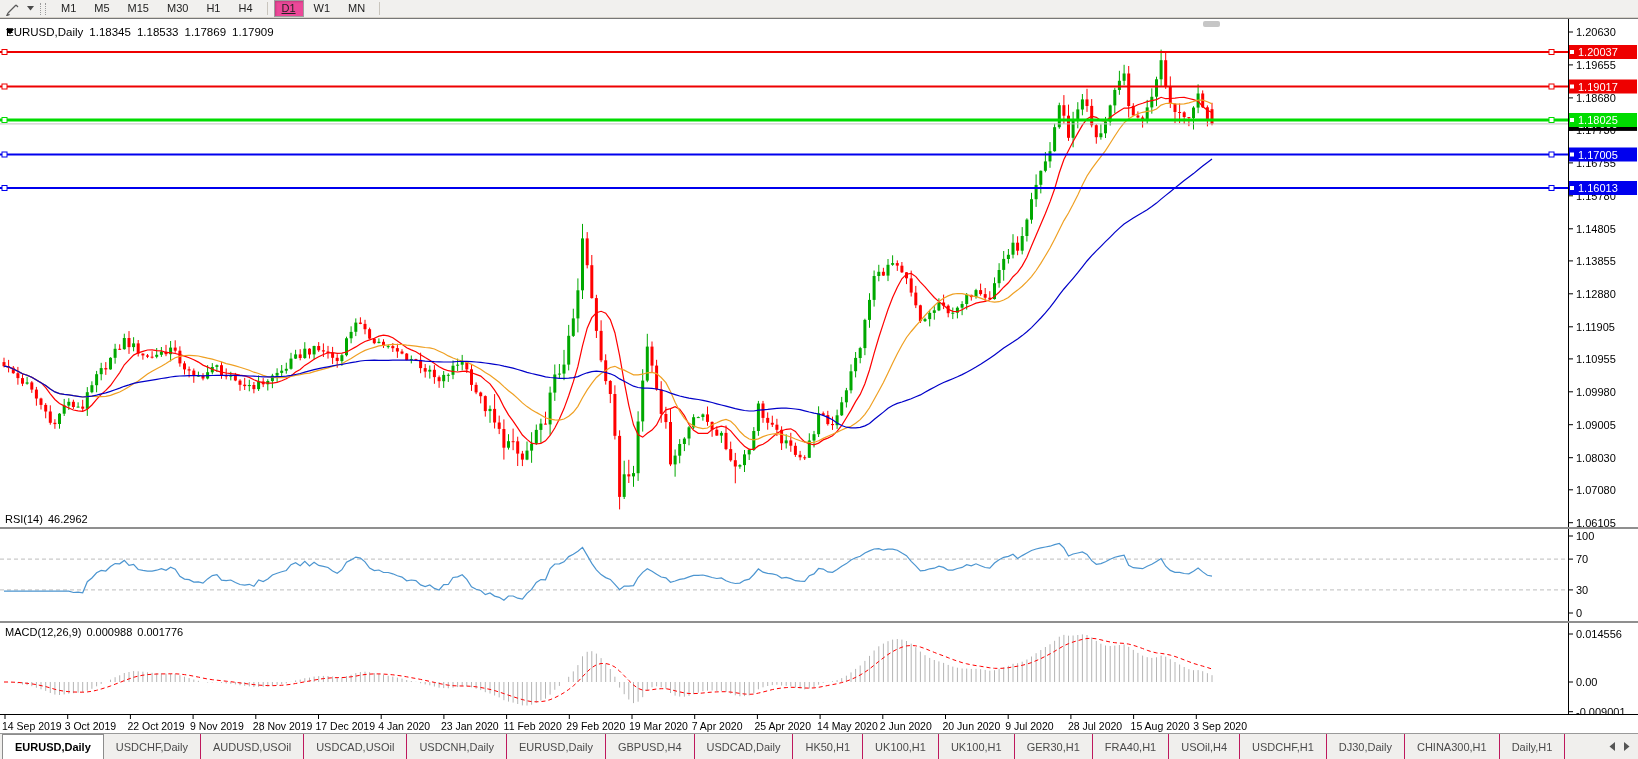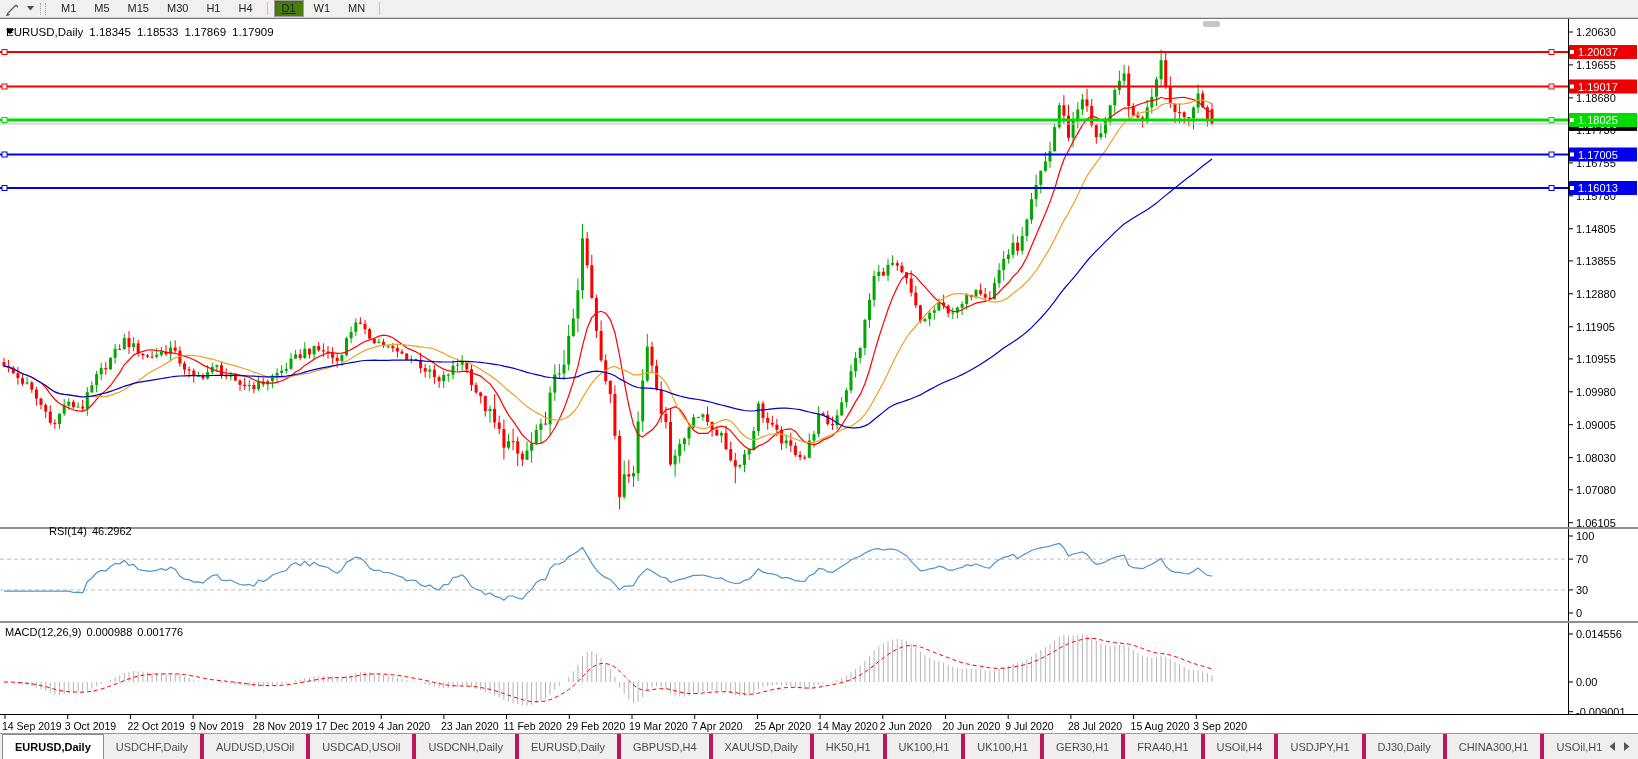--- a/index.html
+++ b/index.html
@@ -5,47 +5,47 @@
   html,body{margin:0;padding:0;}
   body{width:1638px;height:759px;overflow:hidden;background:#fff;
        font-family:"Liberation Sans","DejaVu Sans",sans-serif;position:relative;}
   
   #toolbar{position:absolute;left:0;top:0;width:1638px;height:18px;background:#f1f0ee;
            border-bottom:1px solid #d6d2ca;display:flex;align-items:center;box-sizing:border-box;}
   .ticon{display:flex;align-items:center;justify-content:center;height:16px;padding:0 2px;margin-left:3px;}
   .grip{width:4px;height:12px;border-left:1px dotted #9a9a9a;border-right:1px dotted #9a9a9a;margin:0 6px 0 4px;}
   .tfbtn{height:15px;line-height:15px;padding:0 7px;font-size:11px;color:#222;margin:8px 1px;
          border:1px solid transparent;cursor:default;text-align:center;}
-  .tfbtn.active{background:#4d7c0f;border:1px solid #9f9f9f;box-shadow:inset 1px 1px 2px rgba(0,0,0,.18);text-decoration:underline;}
+  .tfbtn.active{background:#ec4899;border:1px solid #9f9f9f;box-shadow:inset 1px 1px 2px rgba(0,0,0,.18);text-decoration:underline;}
   .vsep{width:1px;height:13px;background:#c9c5bd;margin:0 5px;}
   
   #chart-wrap{position:absolute;left:0;top:18px;width:1638px;height:715px;background:#fff;
               border-top:1px solid #777;box-sizing:border-box;}
   #chart-wrap svg{position:absolute;left:0;display:block;}
   #svg-main{top:0;}
   #split1{position:absolute;left:0;top:508px;width:1638px;height:2px;background:#8f8f8f;border-bottom:1px solid #fff;}
   #svg-rsi{top:510px;}
   #split2{position:absolute;left:0;top:602px;width:1638px;height:2px;background:#8f8f8f;border-bottom:1px solid #fff;}
   #svg-macd{top:604px;}
   #date-axis{position:absolute;left:0;top:695px;width:1638px;height:20px;border-top:1px solid #000;background:#fff;}
   #hdr{position:absolute;left:6px;top:7px;font-size:11.5px;color:#000;display:flex;align-items:center;z-index:4;}
   #hdr span{margin-right:6px;}
   #hdr svg{margin-right:5px;}
   .lblRow{position:absolute;font-size:11px;color:#000;z-index:4;}
-  #rsi-label{left:5px;top:506px;margin-left:44px;}
+  #rsi-label{left:5px;top:494px;}
   #macd-label{left:5px;top:607px;text-align:center;}
   .lblRow span{margin-right:5px;}
   #hthumb{position:absolute;left:1203px;top:2px;width:17px;height:6px;background:#c6c6c6;border-radius:2px;z-index:5;}
   svg text{font-family:"Liberation Sans","DejaVu Sans",sans-serif;}
   
   #tabbar{position:absolute;left:0;top:733px;width:1638px;height:26px;background:#f0efed;
           border-top:1px solid #9a9a9a;display:flex;align-items:stretch;overflow:hidden;
           box-sizing:border-box;padding-right:32px;}
   .tab{display:flex;align-items:center;padding:0 12px;font-size:11px;color:#4b4b4b;white-space:nowrap;
-       border-right:4px solid #be185d;cursor:default;}
+       border-right:1px solid #be185d;cursor:default;}
   .tab.active{background:#fff;color:#000;font-weight:bold;border:1px solid #8c8c8c;border-bottom:none;margin-left:2px;}
   #tab-arrows{position:absolute;right:1px;top:734px;height:25px;display:flex;align-items:center;gap:3px;
               background:#f0efed;padding:0 4px;z-index:6;}
   .tarr{display:flex;align-items:center;justify-content:center;width:12px;height:16px;}
 </style>
 </head>
 <body>
 
 <div id="toolbar">
   <div class="ticon">
@@ -1033,31 +1033,31 @@
 </div>
 
 <div id="tabbar">
     <div class="tab active">EURUSD,Daily</div>
     <div class="tab">USDCHF,Daily</div>
     <div class="tab">AUDUSD,USOil</div>
     <div class="tab">USDCAD,USOil</div>
     <div class="tab">USDCNH,Daily</div>
     <div class="tab">EURUSD,Daily</div>
     <div class="tab">GBPUSD,H4</div>
-    <div class="tab">XAUUSD,Daily</div>
+    <div class="tab">USDCAD,Daily</div>
     <div class="tab">HK50,H1</div>
     <div class="tab">UK100,H1</div>
     <div class="tab">UK100,H1</div>
     <div class="tab">GER30,H1</div>
     <div class="tab">FRA40,H1</div>
     <div class="tab">USOil,H4</div>
-    <div class="tab">USDJPY,H1</div>
+    <div class="tab">USDCHF,H1</div>
     <div class="tab">DJ30,Daily</div>
     <div class="tab">CHINA300,H1</div>
-    <div class="tab">USOil,H1</div>
+    <div class="tab">Daily,H1</div>
   </div>
 <div id="tab-arrows">
   <div class="tarr">
     <svg width="8" height="9">
         <path d="M7 0 L1.5 4.5 L7 9 Z" fill="#555"></path>
       </svg>
   </div>
   <div class="tarr">
     <svg width="8" height="9">
         <path d="M1 0 L6.5 4.5 L1 9 Z" fill="#555"></path>

